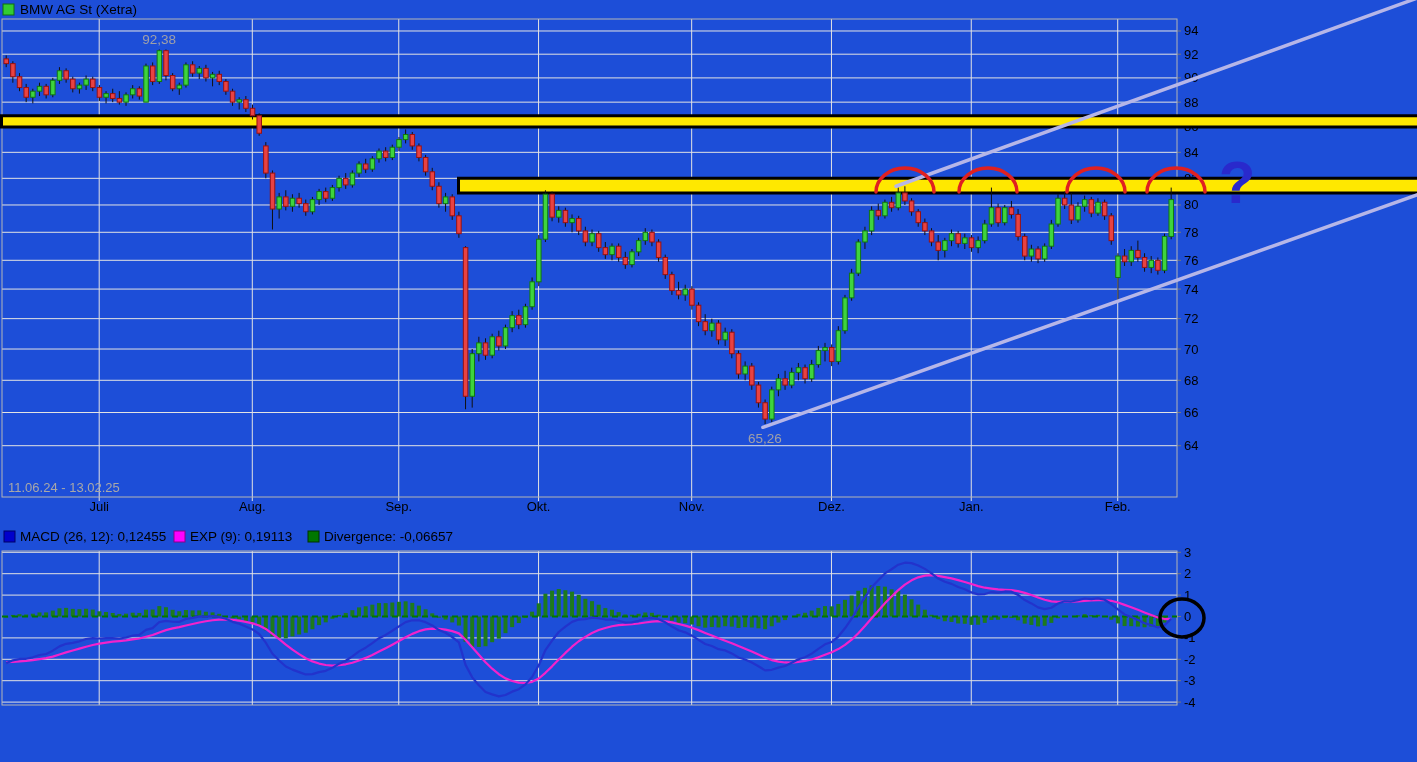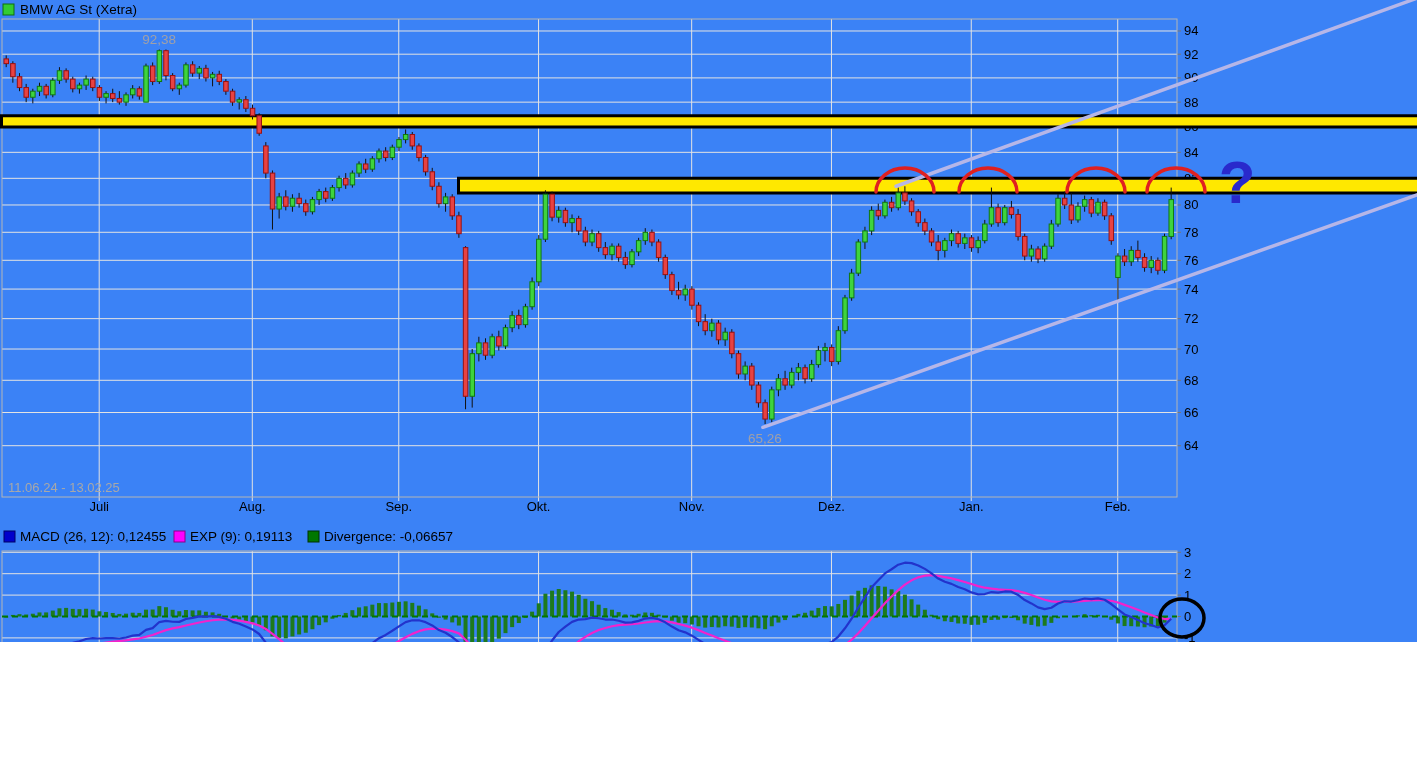--- a/index.html
+++ b/index.html
@@ -1,16 +1,16 @@
 <!DOCTYPE html>
 <html><head>
 <meta charset="utf-8">
 <style>
   html,body{margin:0;padding:0;background:#fff;}
-  .chart-root{position:relative;width:1417px;height:642px;background:#3b82f6;overflow:hidden;
+  .chart-root{position:relative;width:1417px;height:762px;background:#1d4ed8;overflow:hidden;
     font-family:"Liberation Sans",sans-serif;}
   svg text{font-family:"Liberation Sans",sans-serif;}
 </style>
 </head>
 <body>
 
 <div class="chart-root">
   <svg id="chart-svg" width="1417" height="762" viewBox="0 0 1417 762">
 
     <g id="title-group">

